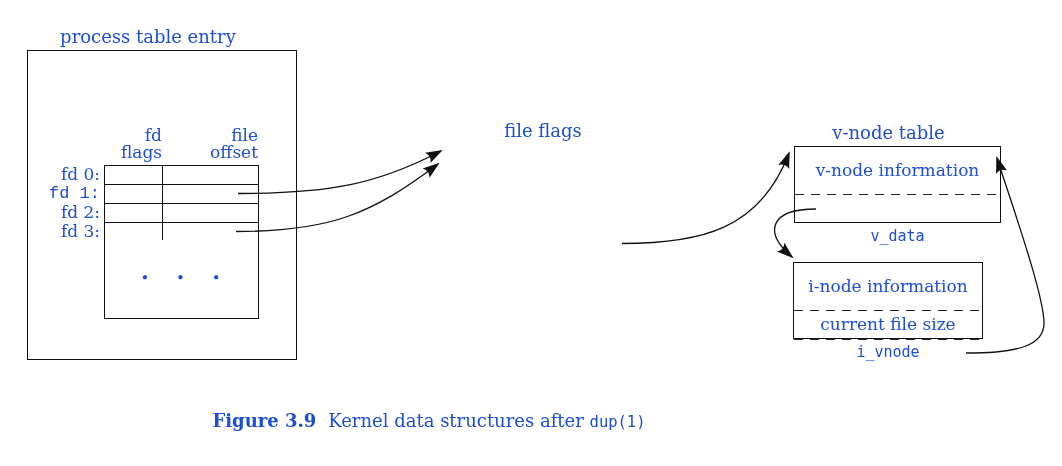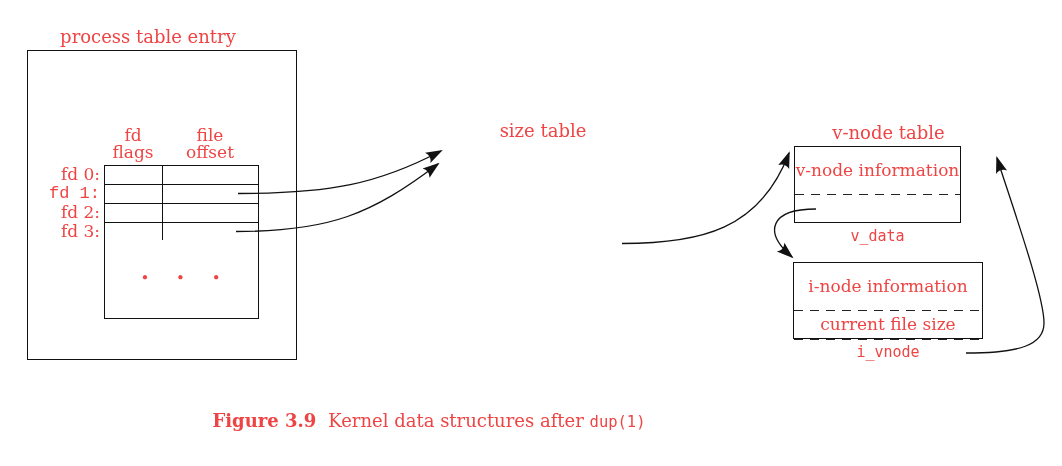--- a/index.html
+++ b/index.html
@@ -1,30 +1,30 @@
 <!DOCTYPE html>
 <html><head>
 <meta charset="utf-8">
 <style>
   html,body { margin:0; padding:0; background:#fff; }
   .stage {
     position:relative; width:1062px; height:466px; background:#ffffff;
-    font-family:"DejaVu Serif", serif; color:#ef4444; overflow:hidden;
+    font-family:"DejaVu Serif", serif; color:#1d4ed8; overflow:hidden;
   }
   .t { position:absolute; }
   .title { font-size:18px; text-align:center; white-space:nowrap; }
   .box { position:absolute; border:1.4px solid #111; box-sizing:border-box; background:#fff; }
   .rowlbl { position:absolute; left:0; right:0; text-align:center; font-size:17px; white-space:nowrap; }
   .mono { font-family:"DejaVu Sans Mono", monospace; font-size:15px; }
   .hline { position:absolute; left:0; right:0; height:1.4px; background:#111; }
   .vline { position:absolute; top:0; width:1.4px; background:#111; }
   .dash  { position:absolute; left:0; right:0; height:1.5px;
            background:repeating-linear-gradient(90deg,#222 0 9px,transparent 9px 16px); }
   .fdlbl { position:absolute; text-align:right; font-size:17px; line-height:19px; height:19px; width:64px; left:36px; white-space:nowrap; }
-  .hdr { position:absolute; text-align:center; font-size:17px; line-height:17px; }
+  .hdr { position:absolute; text-align:right; font-size:17px; line-height:17px; }
   .dots { position:absolute; left:0; right:0; top:28px; text-align:center; font-size:15px; word-spacing:18px; letter-spacing:2px; }
   .overlay { position:absolute; left:0; top:0; z-index:5; pointer-events:none; }
   .caption { position:absolute; left:0; top:410px; width:858px; text-align:center; font-size:18px; }
   .cap-label { font-weight:bold; margin-right:12px; }
   .cap-code { font-family:"DejaVu Sans Mono", monospace; font-size:15.5px; }
 </style>
 </head>
 <body>
 
 <div class="stage">
@@ -51,26 +51,26 @@
     <div class="hline" style="top:17.7px;"></div>
     <div class="hline" style="top:36.7px;"></div>
     <div class="hline" style="top:55.7px;"></div>
     <div class="vline" style="left:56.6px; height:74.2px;"></div>
   </div>
 
   <div class="box" style="left:104px; top:240.6px; width:155px; height:78.5px; border-top:none;">
     <div class="dots">• • •</div>
   </div>
 
-  <div class="t title" style="left:448px; top:120px; width:190px;">size table</div>
+  <div class="t title" style="left:448px; top:120px; width:190px;">file flags</div>
 
 
   <div class="t title" style="left:794px; top:122px; width:189px;">v-node table</div>
 
-  <div class="box" style="left:794px; top:146px; width:167px; height:77px;">
+  <div class="box" style="left:794px; top:146px; width:207px; height:77px;">
     <div class="rowlbl" style="top:0; height:47px; line-height:47px;">v-node information</div>
     <div class="dash" style="top:46.5px;"></div>
     <div class="rowlbl mono" style="top:47px; height:28px; line-height:28px;margin-top:28px;">v_data</div>
   </div>
 
   <div class="box" style="left:793px; top:262px; width:190px; height:77px;">
     <div class="rowlbl" style="top:0; height:47px; line-height:47px;">i-node information</div>
     <div class="dash" style="top:46.5px;"></div>
     <div class="rowlbl" style="top:47px; height:29px; line-height:29px;">current file size</div>
     <div class="dash" style="top:75.5px;"></div>

